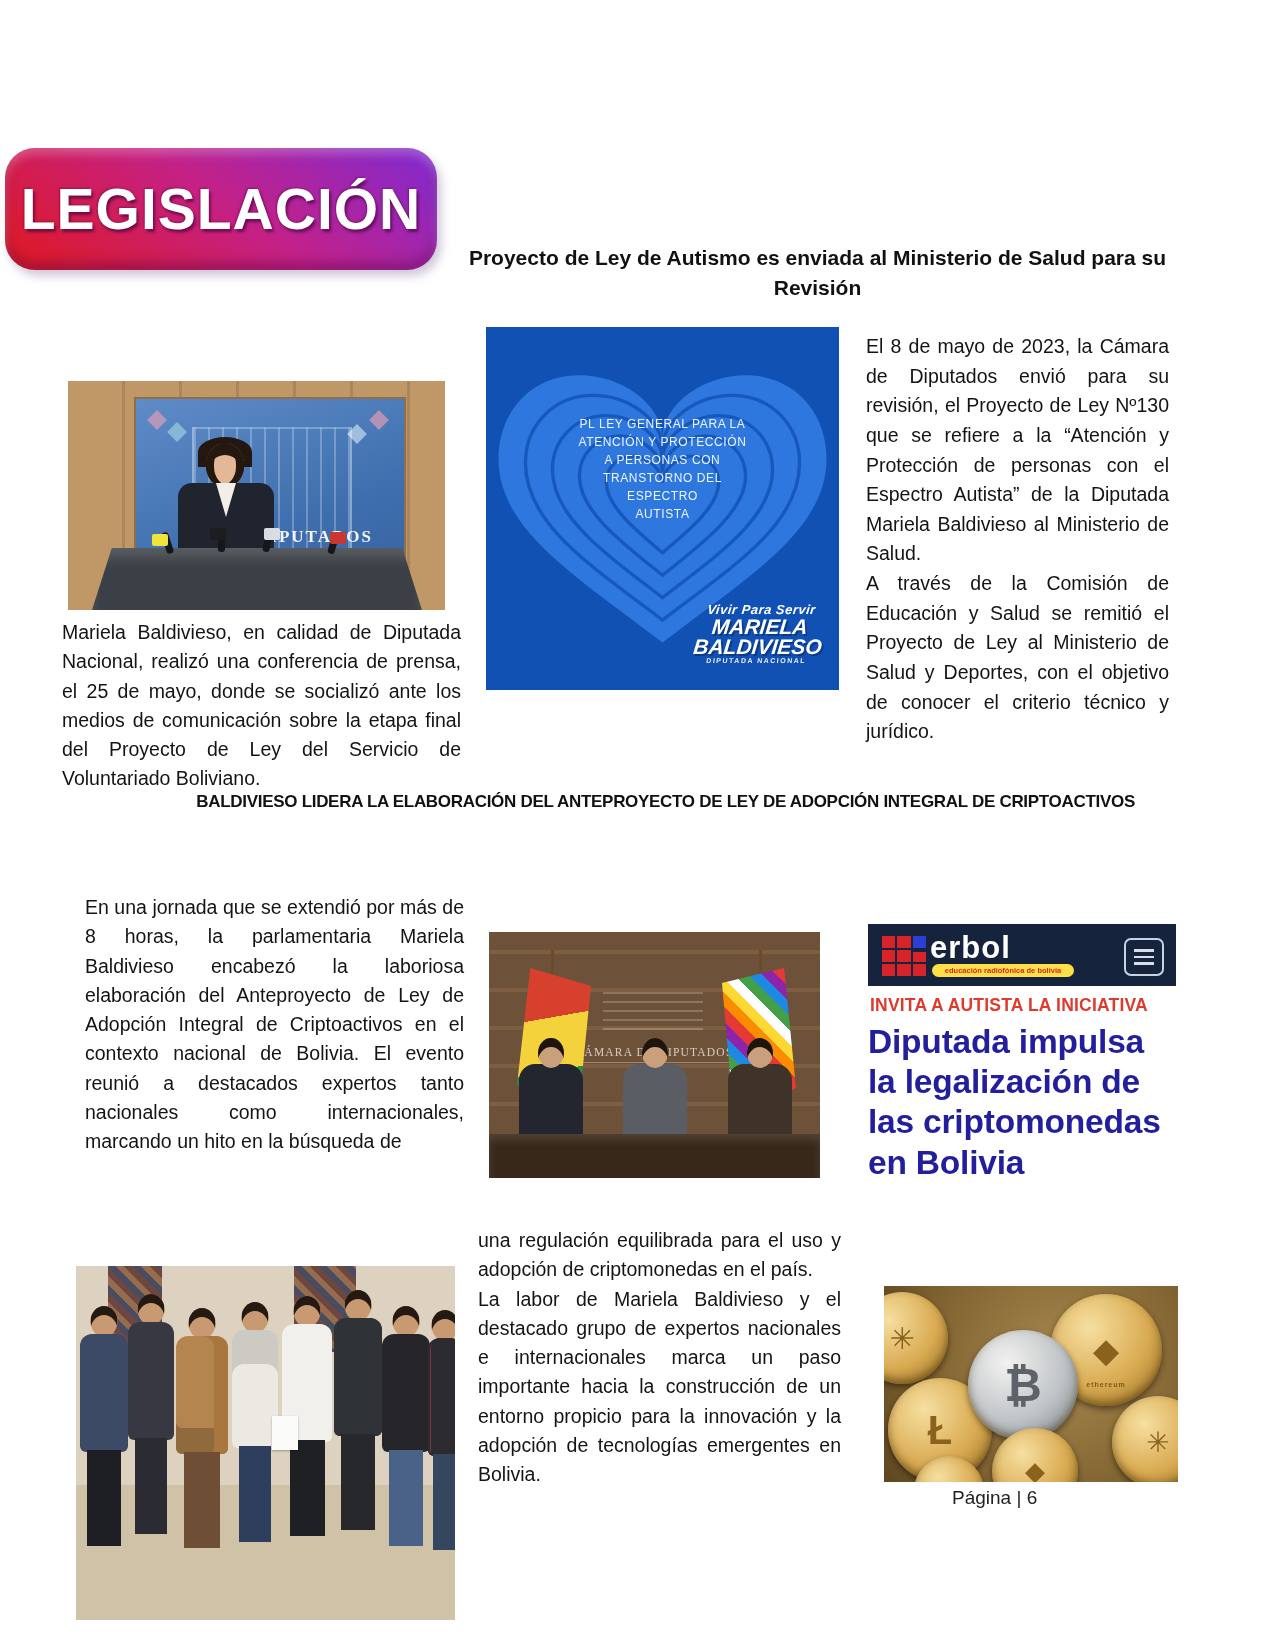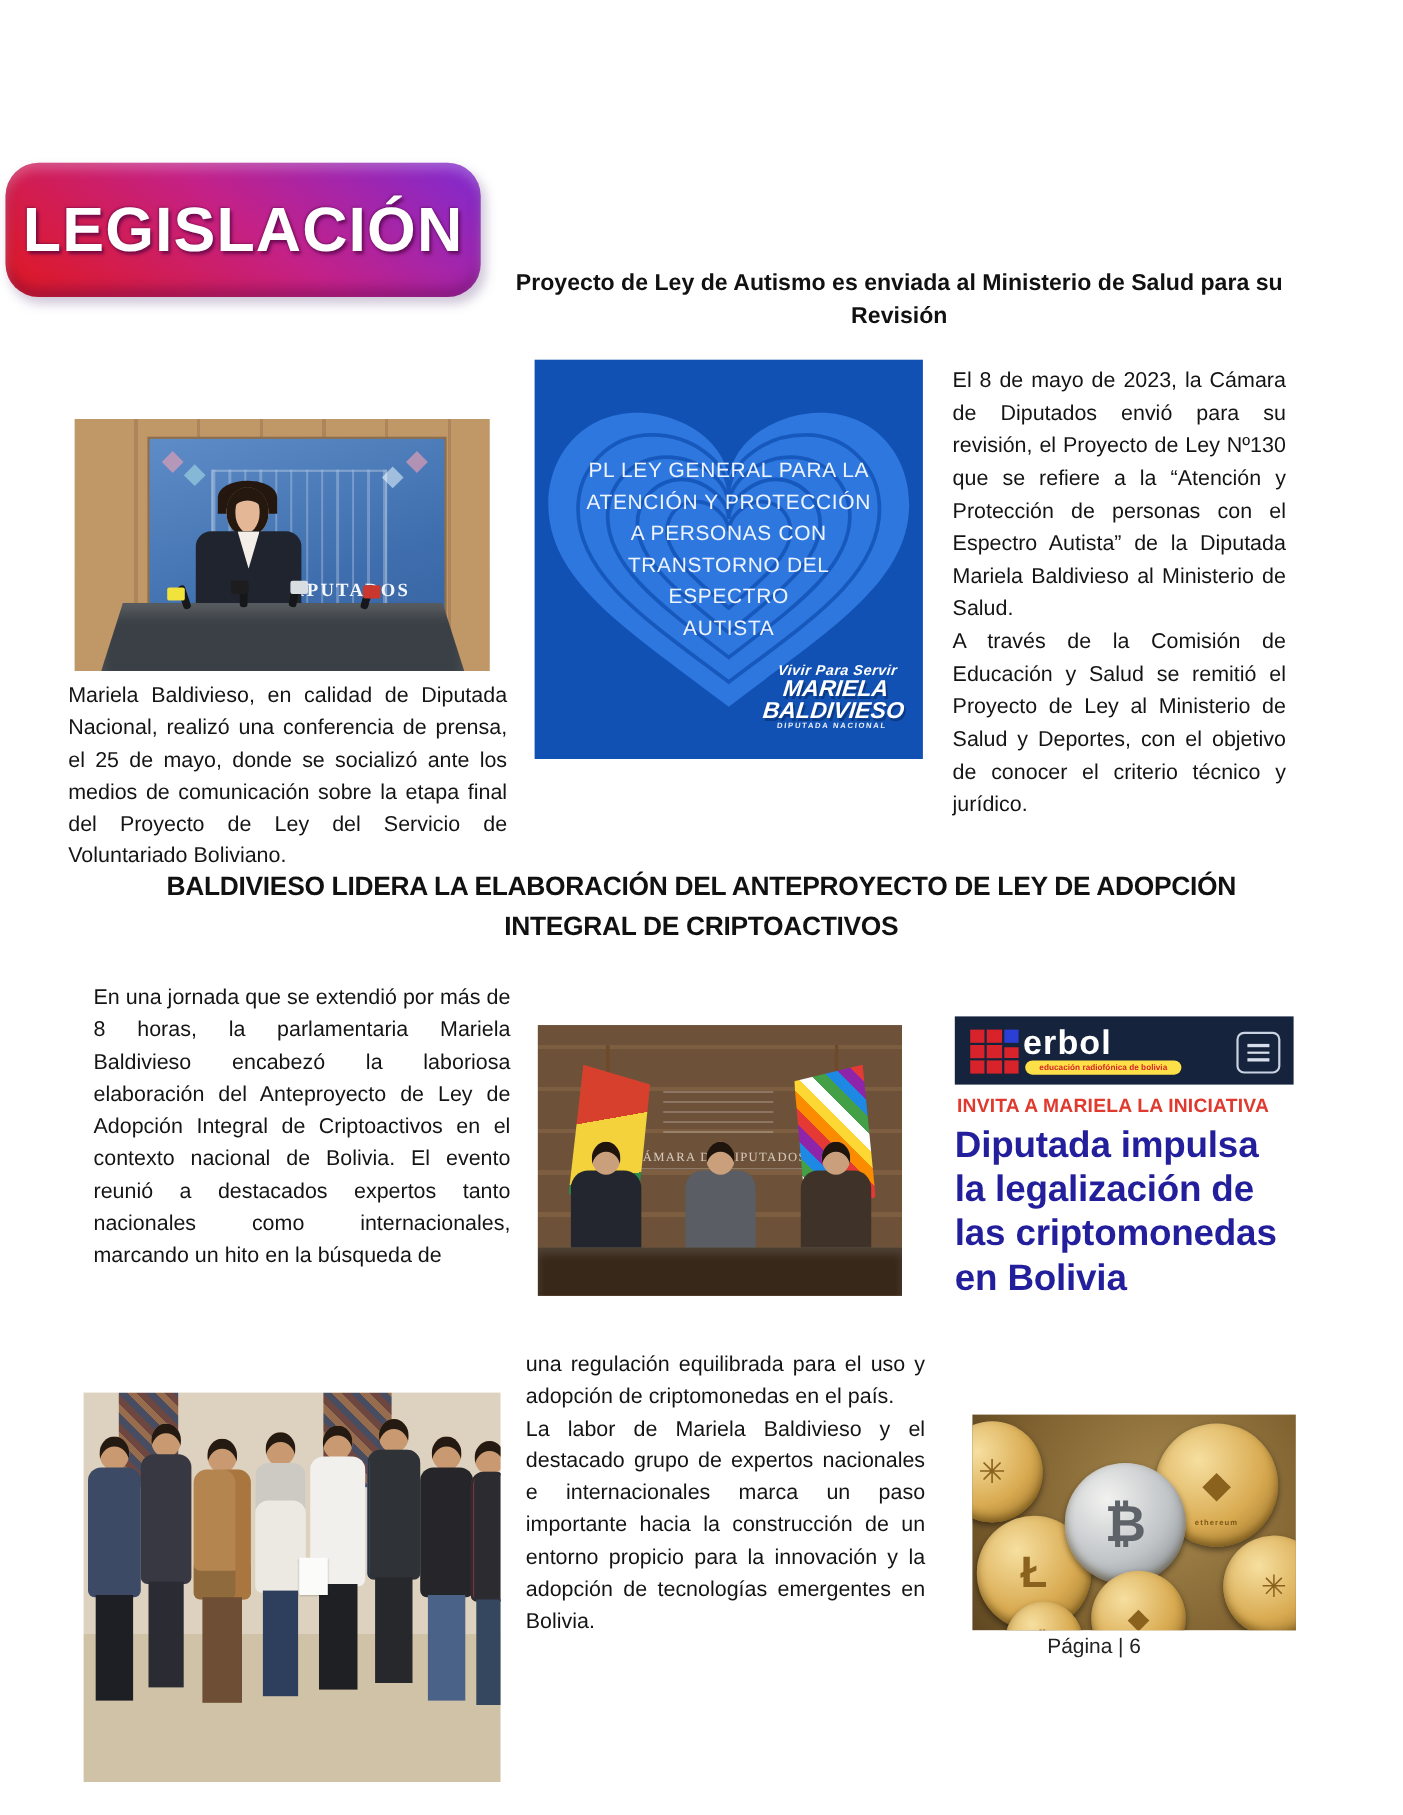--- a/index.html
+++ b/index.html
@@ -17,21 +17,21 @@
          background:linear-gradient(38deg,#e0191f 0%,#c42187 52%,#7f2ad1 100%);
          box-shadow:4px 6px 10px rgba(150,130,170,.45), inset 0 6px 10px rgba(255,255,255,.25), inset 0 -8px 12px rgba(70,0,70,.35);
          display:flex;align-items:center;justify-content:center;}
   .badge-label{color:#ffffff;font-weight:bold;font-size:57px;letter-spacing:1px;
                text-shadow:2px 3px 3px rgba(70,0,60,.65),-1px -1px 2px rgba(70,0,60,.4);}
 
   
   .h-article{position:absolute;font-weight:bold;color:#111;text-align:center;margin:0;}
   .autismo-title{left:445px;top:243px;width:745px;font-size:21px;line-height:1.45;}
   .vol-title{left:58px;top:320px;width:404px;font-size:21px;line-height:1.35;}
-  .cripto-title{left:140px;top:789px;width:995px;font-size:24px;line-height:1.5;letter-spacing:-.3px;}
+  .cripto-title{left:140px;top:789px;width:995px;font-size:17px;line-height:1.5;letter-spacing:-.3px;text-align:right;}
   .body-text{position:absolute;margin:0;font-size:19.5px;line-height:1.5;text-align:justify;
              white-space:pre-line;color:#141414;}
   .vol-body{left:62px;top:618px;width:399px;}
   .autismo-body{left:866px;top:332px;width:303px;line-height:1.52;}
   .cripto-left{left:85px;top:893px;width:379px;}
   .cripto-right{left:478px;top:1226px;width:363px;}
   .page-number{position:absolute;left:952px;top:1487px;font-size:19px;color:#222;}
 
   
   .photo{position:absolute;overflow:hidden;}
@@ -56,21 +56,21 @@
      clip-path:polygon(0 0,100% 0,50% 100%);}
   .podium{position:absolute;left:24px;bottom:0;width:330px;height:62px;background:#3b4046;
      clip-path:polygon(6% 0,94% 0,100% 100%,0 100%);box-shadow:inset 0 10px 12px rgba(255,255,255,.15);}
   .mic{position:absolute;width:7px;height:22px;background:#15171a;border-radius:3px;}
   .mic-flag{position:absolute;width:16px;height:12px;border-radius:2px;}
 
   
   .poster{position:absolute;left:486px;top:327px;width:353px;height:363px;background:#1251b4;}
   .poster-heart{position:absolute;left:8px;top:18px;width:337px;height:330px;}
   .poster-text{position:absolute;left:0;top:88px;width:100%;text-align:center;color:#eef4ff;
-     font-size:19px;line-height:1.5;letter-spacing:.6px;white-space:pre-line;font-weight:400;}
+     font-size:12px;line-height:1.5;letter-spacing:.6px;white-space:pre-line;font-weight:400;}
   .poster-sign{position:absolute;right:16px;bottom:26px;text-align:center;color:#ffffff;transform:skewX(-6deg);}
   .poster-slogan{font-size:13px;font-style:italic;font-weight:bold;letter-spacing:.5px;}
   .poster-name{font-size:21px;font-weight:900;font-style:italic;line-height:.95;white-space:pre-line;
      text-shadow:2px 2px 0 #0b3a86;}
   .poster-role{font-size:7px;letter-spacing:1.5px;font-weight:bold;opacity:.9;}
 
   
   .chamber-photo{left:489px;top:932px;width:331px;height:246px;
      background:repeating-linear-gradient(0deg,#6d5138 0 34px,#7d5e41 34px 38px),#755a3e;}
   .chamber-emblem{position:absolute;left:84px;top:52px;width:163px;height:78px;opacity:.8;
@@ -231,21 +231,21 @@
         <span></span>
     </div>
     <div class="erbol-word">erbol</div>
     <div class="erbol-pill">educación radiofónica de bolivia</div>
     <div class="hamburger">
         <i></i>
         <i></i>
         <i></i>
       </div>
   </div>
-  <p class="erbol-kicker">INVITA A MARIELA LA INICIATIVA</p>
+  <p class="erbol-kicker">INVITA A AUTISTA LA INICIATIVA</p>
   <h2 class="erbol-headline">Diputada impulsa la legalización de las criptomonedas en Bolivia</h2>
 
   <div class="photo coins-photo">
     <div class="coin" style="left:-28px;top:6px;width:92px;height:92px;font-size:30px;">✳</div>
     <div class="coin" style="left:4px;top:92px;width:104px;height:104px;font-size:40px;">Ł</div>
     <div class="coin" style="left:166px;top:8px;width:112px;height:112px;font-size:34px;">◆<small>ethereum</small></div>
     <div class="coin silver" style="left:84px;top:44px;width:110px;height:110px;font-size:46px;">₿</div>
     <div class="coin" style="left:228px;top:110px;width:92px;height:92px;font-size:28px;">✳</div>
     <div class="coin" style="left:108px;top:142px;width:86px;height:86px;font-size:26px;">◆</div>
     <div class="coin" style="left:30px;top:170px;width:70px;height:70px;font-size:20px;">₿</div>

